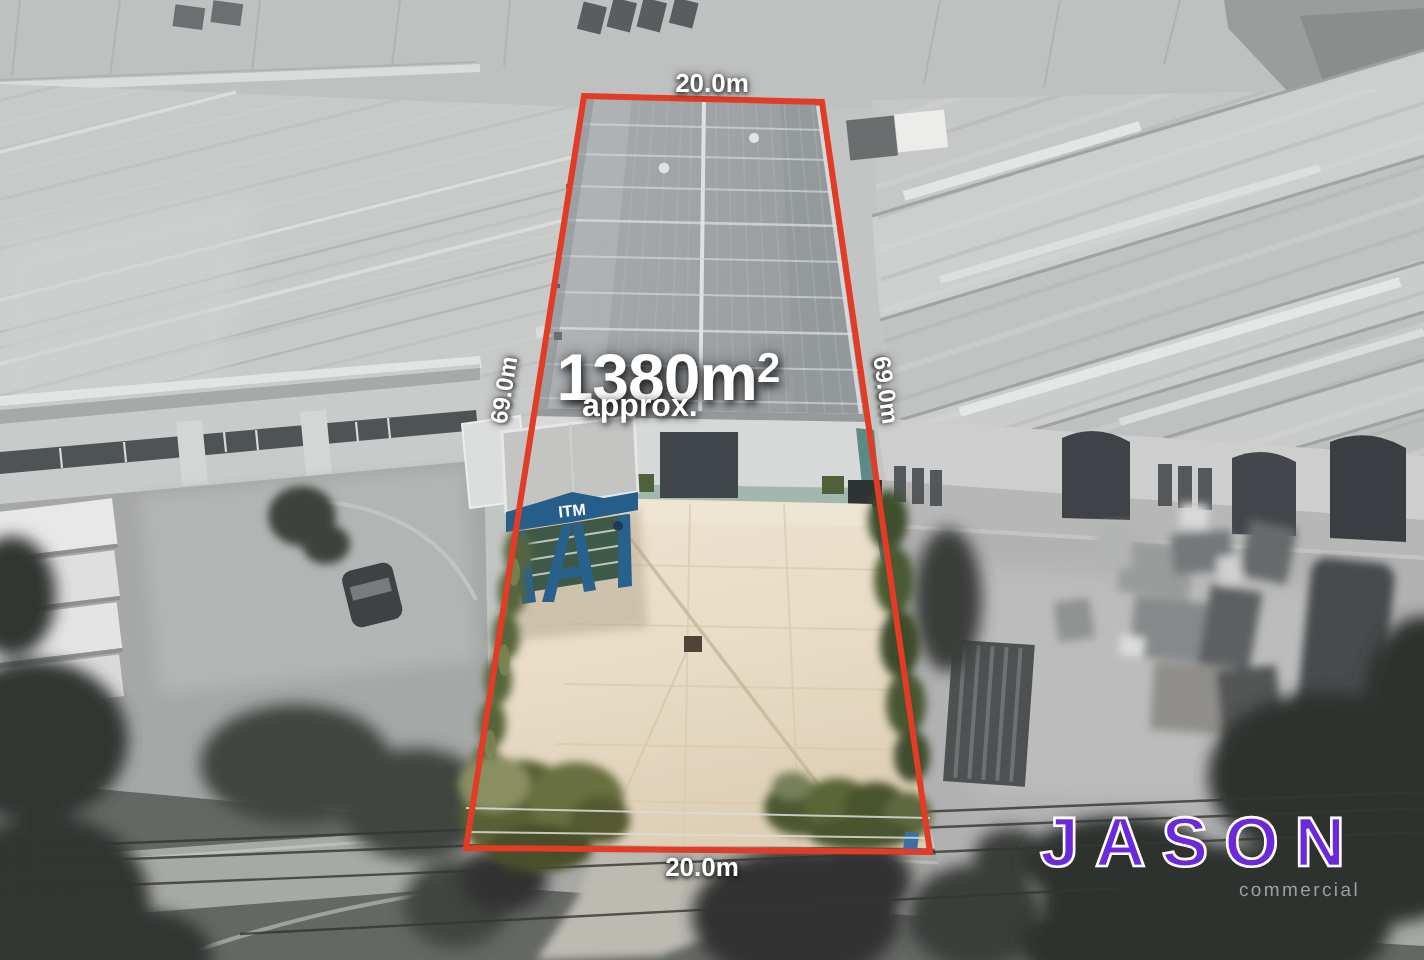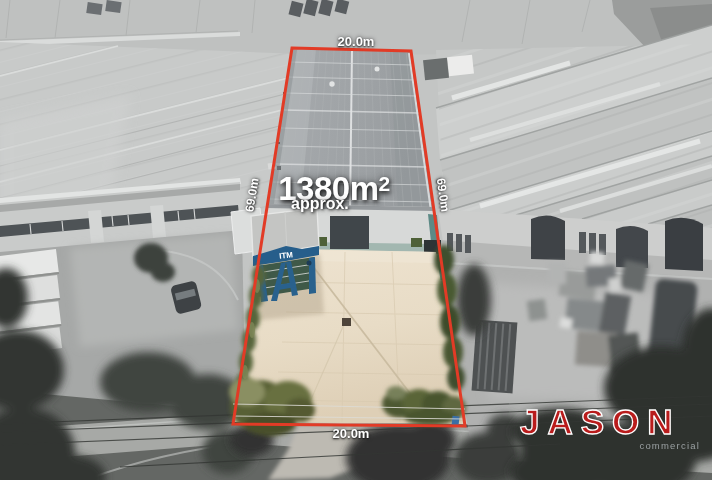--- a/index.html
+++ b/index.html
@@ -469,16 +469,16 @@
 <div class="lbl" style="left:270px;top:170px;width:128px;text-align:center;font-size:33px;letter-spacing:-0.5px;text-shadow:1px 2px 4px rgba(0,0,0,.85),0 0 8px rgba(0,0,0,.5);">1380m<span style="font-size:21px;vertical-align:9px;">2</span></div>
 
 <div class="lbl" style="left:291px;top:195px;width:120px;text-align:left;font-size:16px;text-shadow:1px 1px 3px rgba(0,0,0,.85),0 0 6px rgba(0,0,0,.5);">approx.</div>
 
 <div class="lbl" style="left:222px;top:188px;width:60px;text-align:center;font-size:12px;transform:rotate(-81deg);">69.0m</div>
 
 <div class="lbl" style="left:413px;top:188px;width:60px;text-align:center;font-size:12px;transform:rotate(82deg);">69.0m</div>
 
 <div class="lbl" style="left:321px;top:426px;width:60px;text-align:center;font-size:13px;">20.0m</div>
 
-<div style="position:absolute;left:520px;top:402px;width:180px;color:#b91c1c;font-weight:bold;font-size:35px;letter-spacing:8px;-webkit-text-stroke:1.3px #fff;font-family:'Liberation Sans',sans-serif;">JASON</div>
-
-<div style="position:absolute;left:540px;top:440px;width:160px;text-align:right;color:#9aa0a2;font-size:9.5px;letter-spacing:1.2px;font-family:'Liberation Sans',sans-serif;">commercial</div>
+<div style="position:absolute;left:520px;top:402px;width:180px;color:#6d28d9;font-weight:bold;font-size:35px;letter-spacing:8px;-webkit-text-stroke:1.3px #fff;font-family:'Liberation Sans',sans-serif;">JASON</div>
+
+<div style="position:absolute;left:520px;top:440px;width:160px;text-align:right;color:#9aa0a2;font-size:9.5px;letter-spacing:1.2px;font-family:'Liberation Sans',sans-serif;">commercial</div>
 </div>
 
 </body></html>

